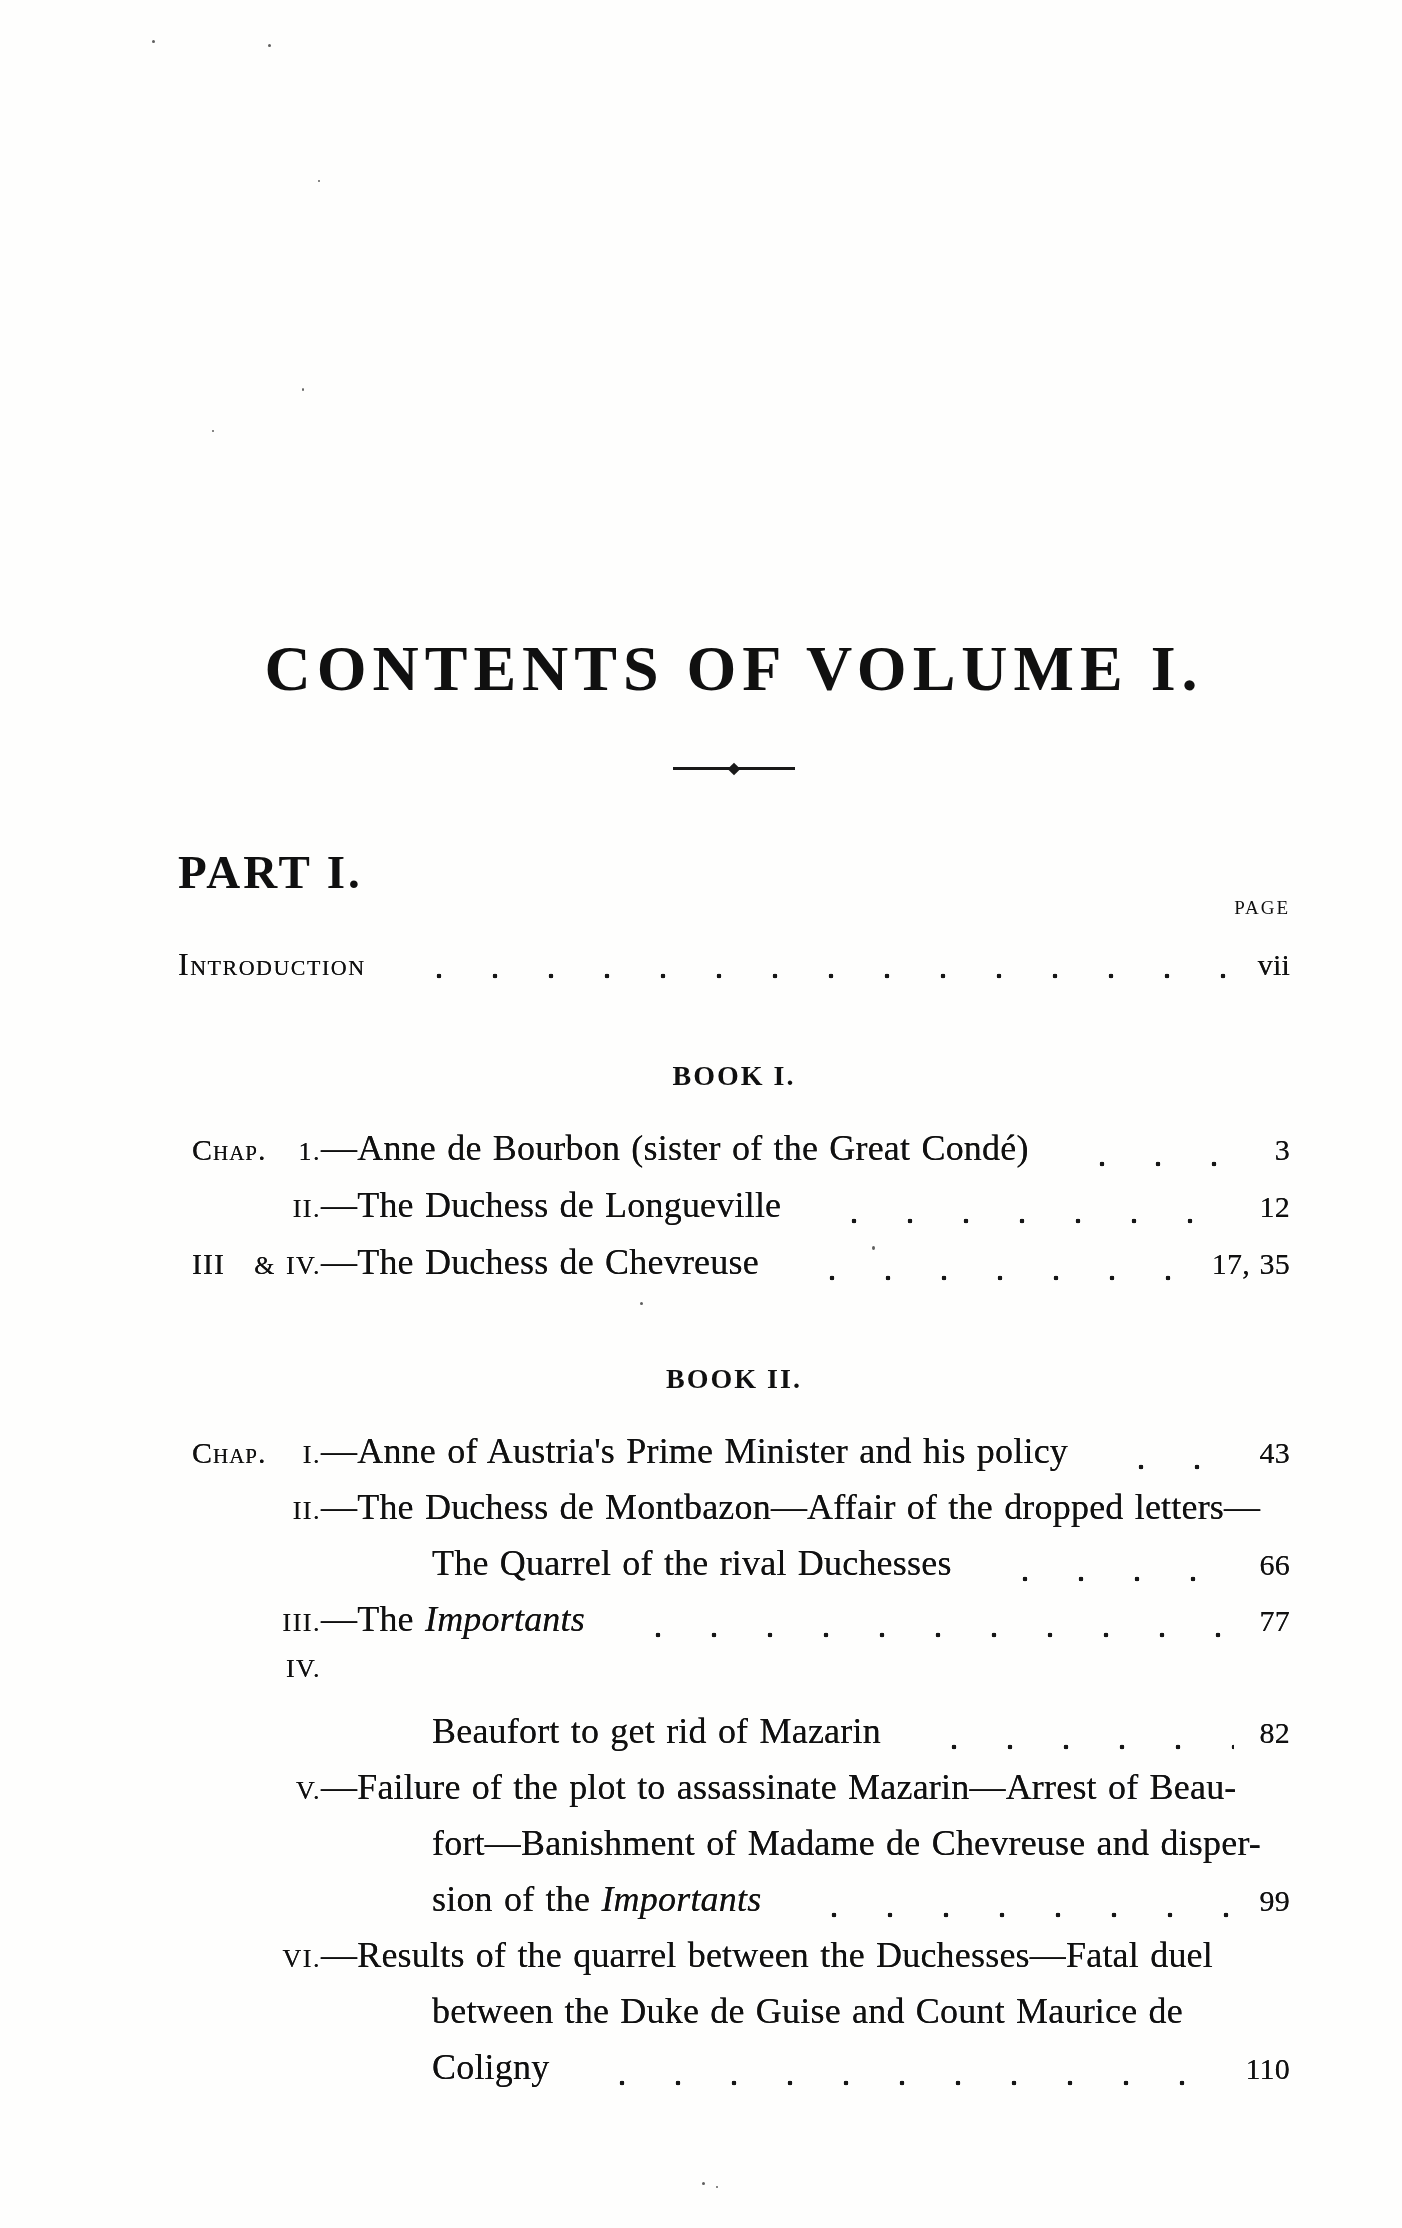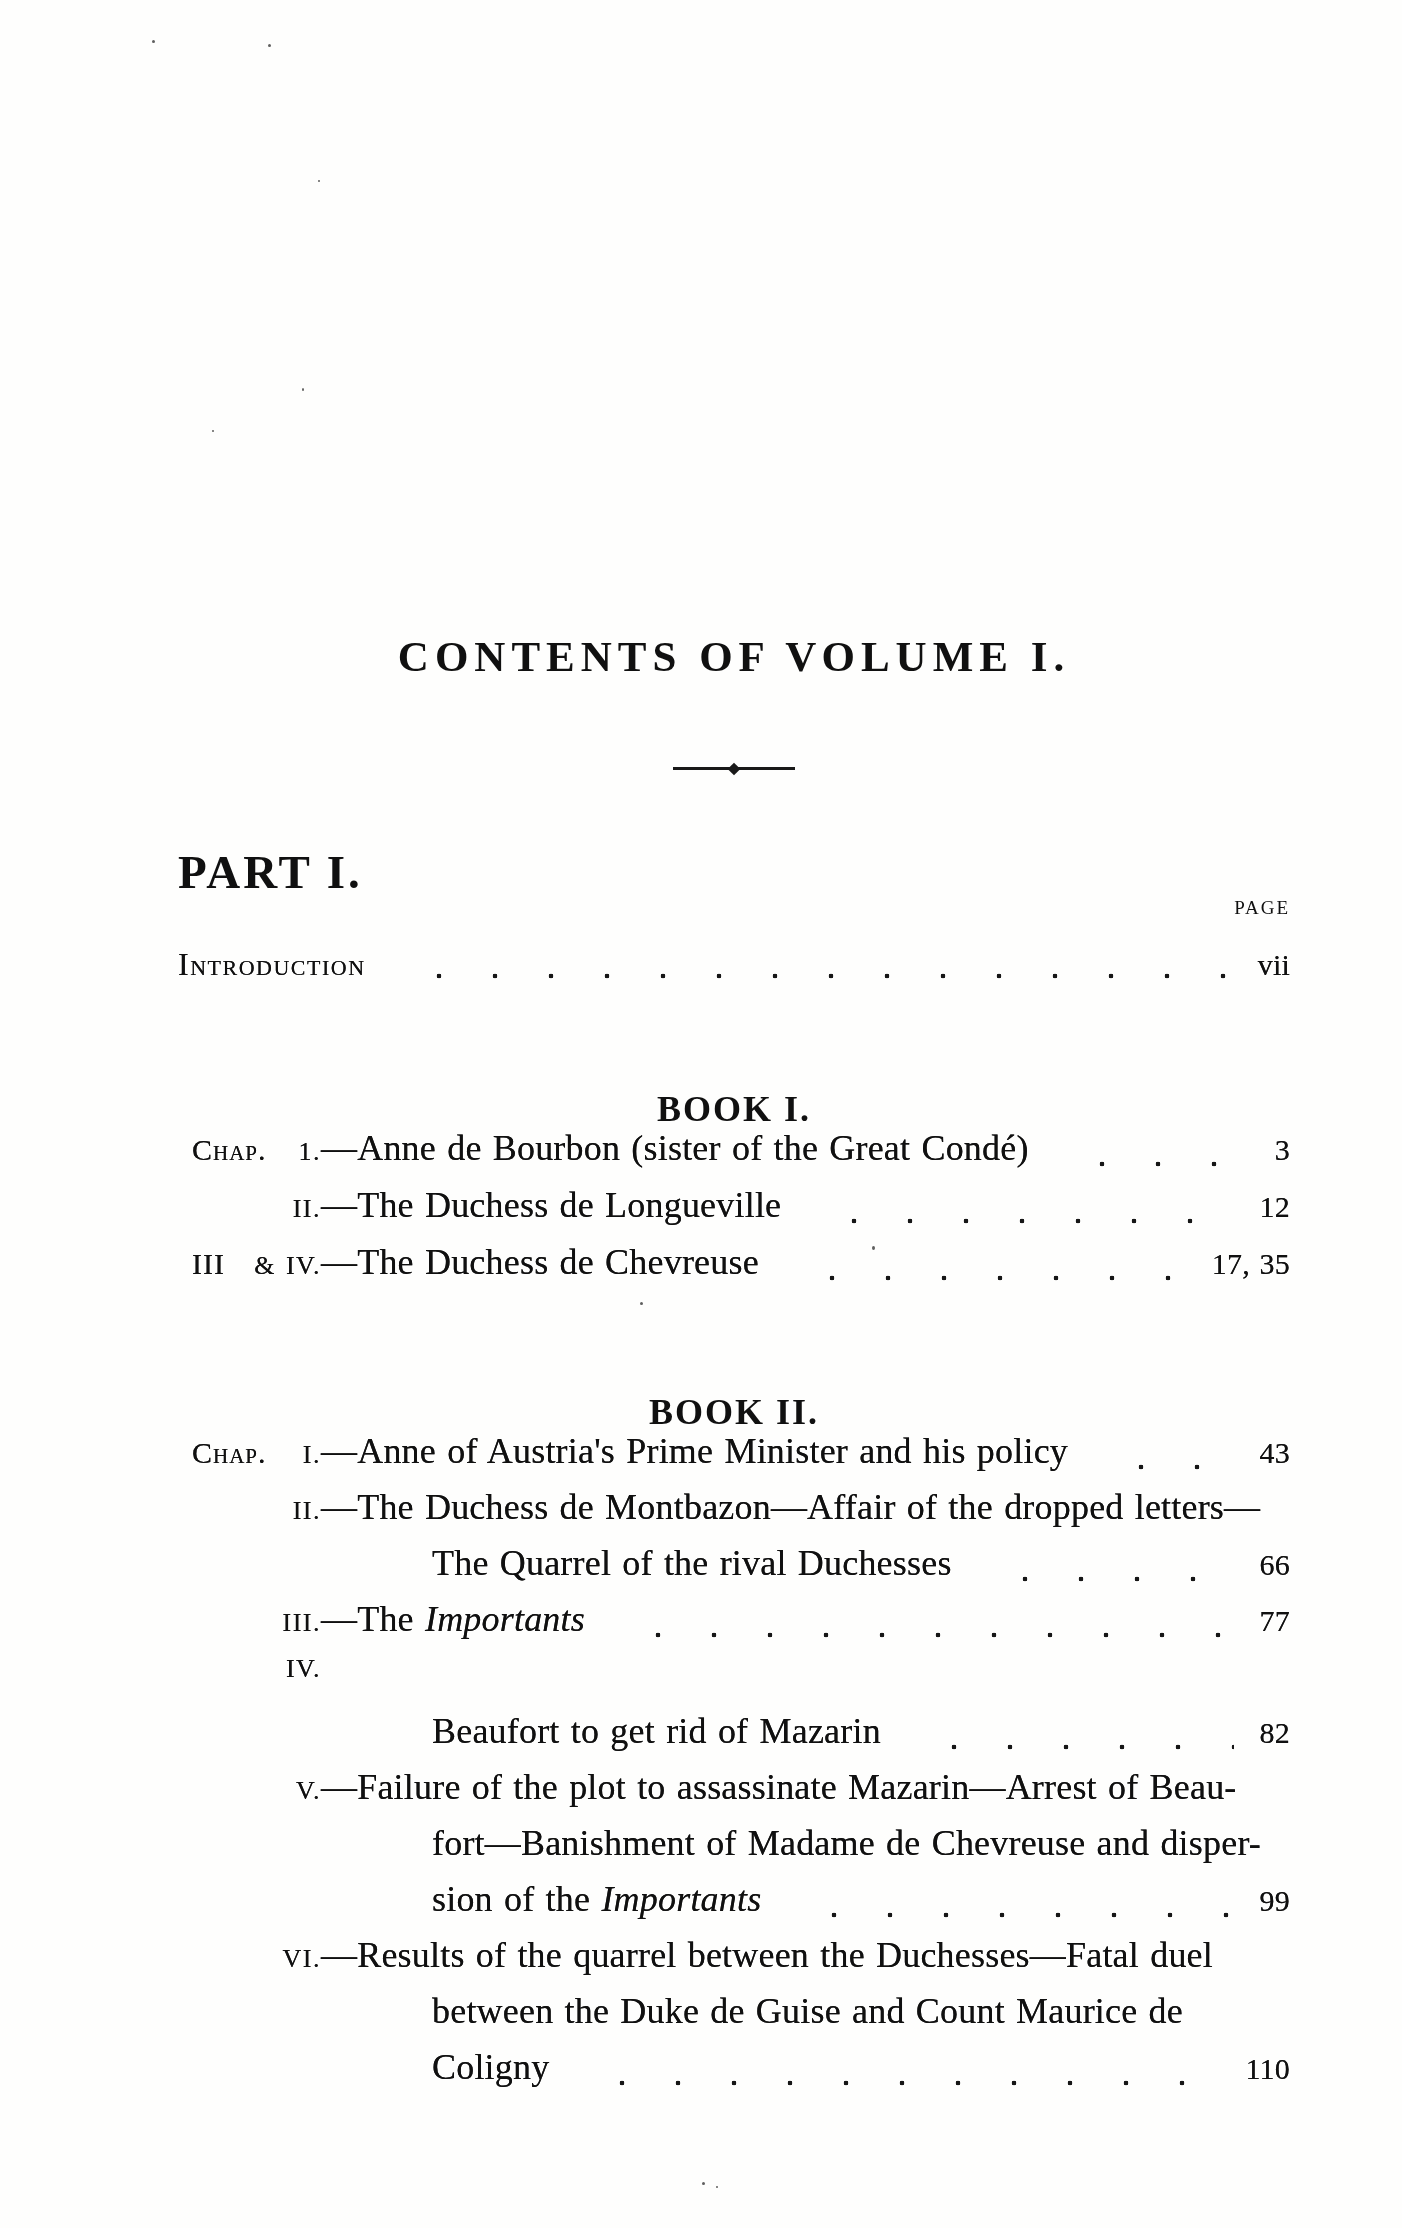--- a/index.html
+++ b/index.html
@@ -8,23 +8,23 @@
     width:1402px;height:2228px;
     background:#fefefd;
     font-family:"Liberation Serif", serif;
     color:#101010;
     overflow:hidden;
   }
   .content{position:absolute;left:178px;top:0;width:1112px;}
   .abs{position:absolute;left:0;width:100%;}
 
   
-  .title{top:632px;text-align:center;font-weight:bold;font-size:43px;letter-spacing:6px;white-space:nowrap;}
+  .title{top:632px;text-align:center;font-weight:bold;font-size:64px;letter-spacing:6px;white-space:nowrap;}
   .part-heading{top:845px;text-align:left;font-weight:bold;font-size:47px;letter-spacing:3px;}
-  .book-heading{text-align:center;font-weight:bold;font-size:36px;letter-spacing:2px;margin-top:28px;}
+  .book-heading{text-align:center;font-weight:bold;font-size:28px;letter-spacing:2px;}
   .bh1{top:1060px;}
   .bh2{top:1363px;}
   .page-col{top:897px;text-align:right;font-size:19px;letter-spacing:2px;}
 
   
   .ornament{top:763px;display:flex;justify-content:center;}
   .orn{position:relative;width:122px;height:3px;background:#191919;margin-top:4px;}
   .orn::after{
     content:"";position:absolute;left:50%;top:50%;
     width:9px;height:9px;background:#191919;

